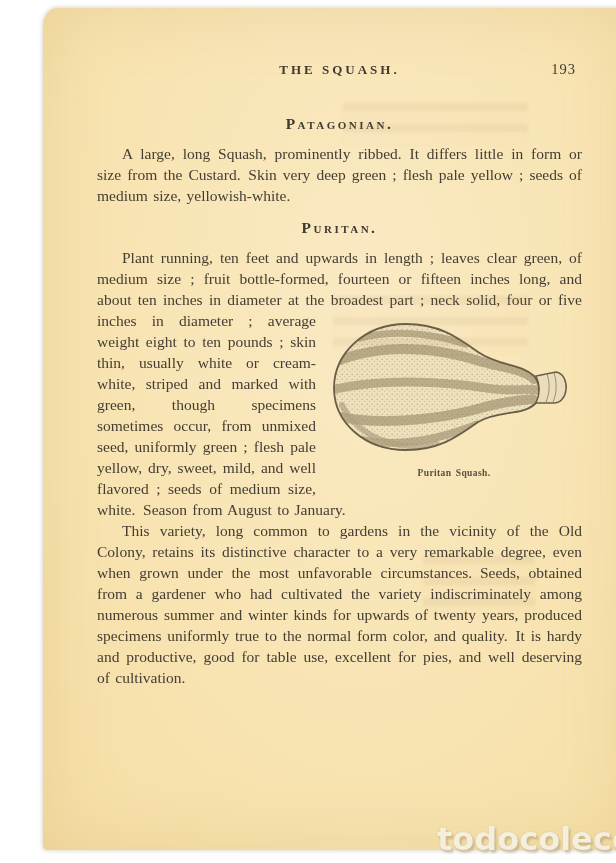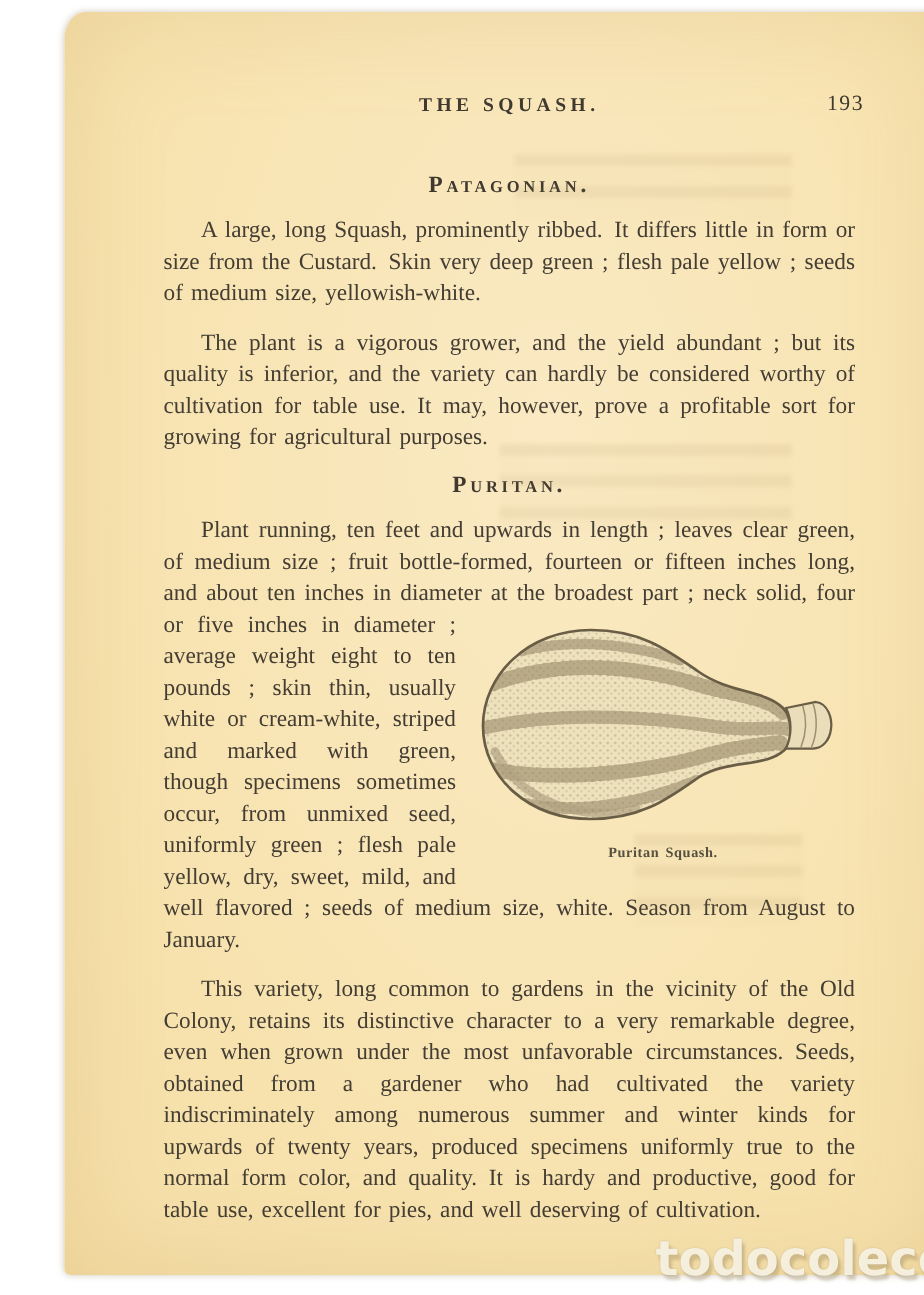--- a/index.html
+++ b/index.html
@@ -64,21 +64,21 @@
     font-size: 15.5px;
     font-weight: bold;
     font-variant: small-caps;
     letter-spacing: 2.5px;
     color: #3f392f;
     margin: 0;
   }
   h2.hd1 { margin-top: 35px; }
   h2.hd2 { margin-top: 13px; }
   .body-text p {
-    margin: 12px;
+    margin: 0;
     font-size: 15.5px;
     line-height: 21px;
     text-align: justify;
     text-indent: 25px;
     word-spacing: 1.5px;
     color: #433d33;
   }
   .body-text p.after-heading { margin-top: 10px; }
   .figure-float {
     float: right;
@@ -126,21 +126,20 @@
       <span class="head-title">THE SQUASH.</span>
       <span class="page-number">193</span>
     </div>
 
     <div class="body-text">
 
       <h2 class="section-heading hd1">Patagonian.</h2>
 
       <p class="after-heading">A large, long Squash, prominently ribbed. It differs little in form or size from the Custard. Skin very deep green ; flesh pale yellow ; seeds of medium size, yellowish-white.</p>
 
-      <p>The plant is a vigorous grower, and the yield abundant ; but its quality is inferior, and the variety can hardly be considered worthy of cultivation for table use. It may, however, prove a profitable sort for growing for agricultural purposes.</p>
 
       <h2 class="section-heading hd2">Puritan.</h2>
 
       <p class="after-heading">
         <span>Plant running, ten feet and upwards in length ; leaves clear green, of medium size ; fruit bottle-formed, fourteen or fifteen inches long, and about ten inches in diameter at the</span>
         <span class="figure-float">
           <svg width="256" height="148" viewBox="0 0 256 148" xmlns="http://www.w3.org/2000/svg">
             <defs>
               <pattern id="stip" width="5" height="5" patternUnits="userSpaceOnUse">
                 <circle cx="1.2" cy="1.3" r="0.9" fill="#8d7d5e"></circle>

